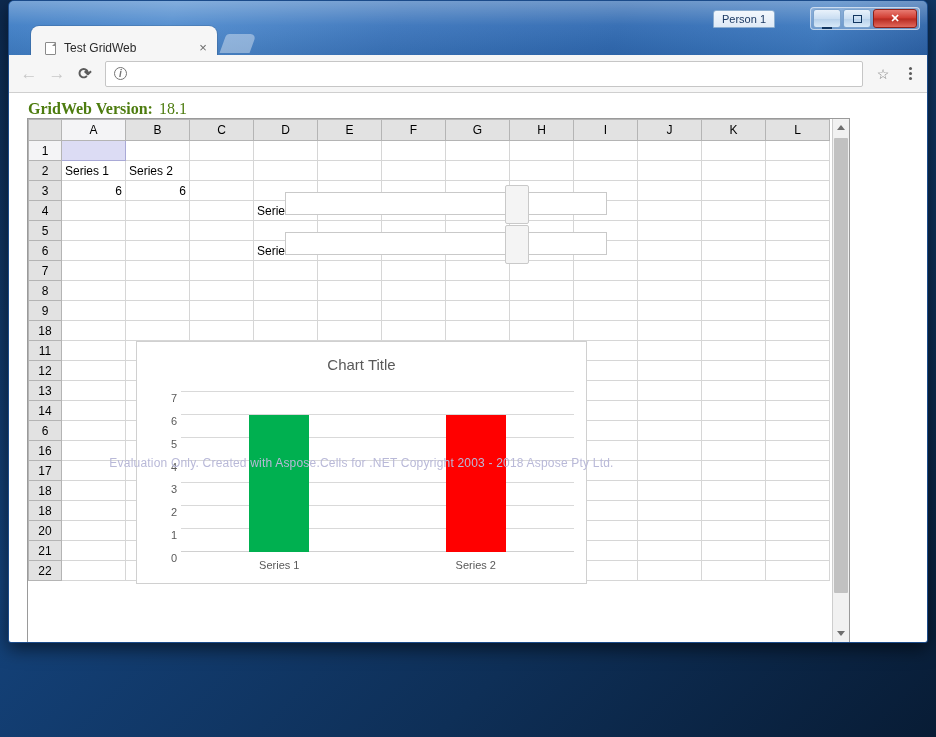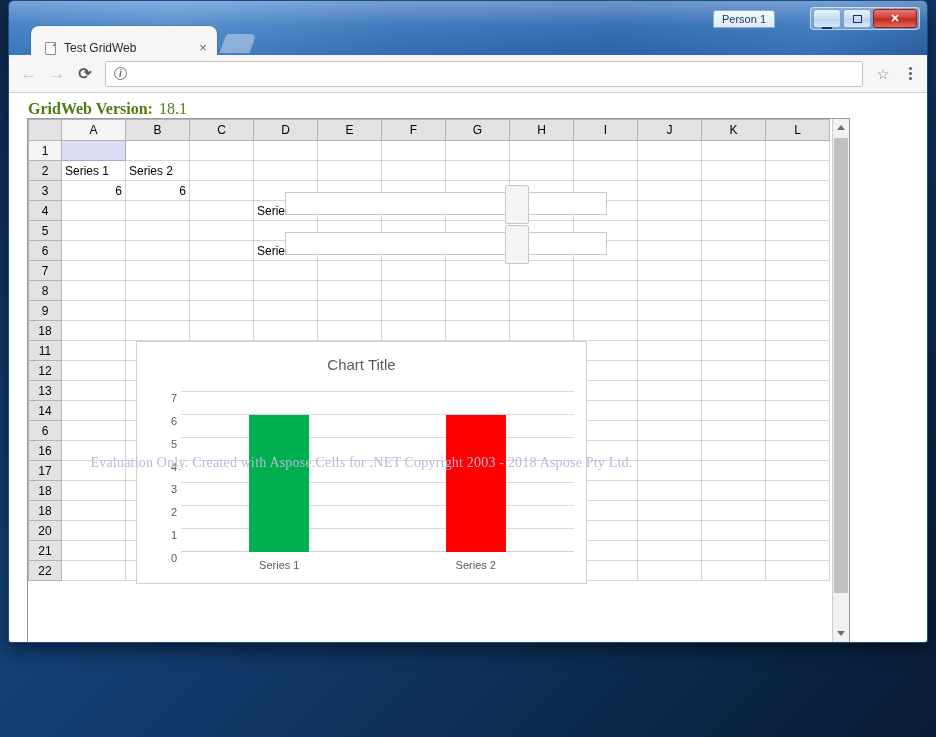--- a/index.html
+++ b/index.html
@@ -239,24 +239,23 @@
   .bar { position: absolute; bottom: 0; }
   .xlabel {
     position: absolute; top: 100%; margin-top: 7px;
     text-align: center; font-size: 11px; color: #595959;
     transform: translateX(-50%);
     white-space: nowrap;
   }
   #watermark {
     position: absolute; left: 50%; top: 50%;
     transform: translate(-50%,-50%);
-    font-size: 14px; color: #b9b9d8;
+    font-size: 12px; color: #b9b9d8;
     white-space: nowrap; letter-spacing: .2px;
     pointer-events: none;
-    font-family: Liberation Serif, serif;
   }
 
   
   #vscroll {
     position: absolute; right: 0; top: 0; bottom: 0; width: 17px;
     background: #f1f1f1; border-left: 1px solid #cdcdcd;
   }
   #vscroll .arrow {
     position: absolute; left: 0; right: 0; height: 17px;
     display: flex; align-items: center; justify-content: center;

